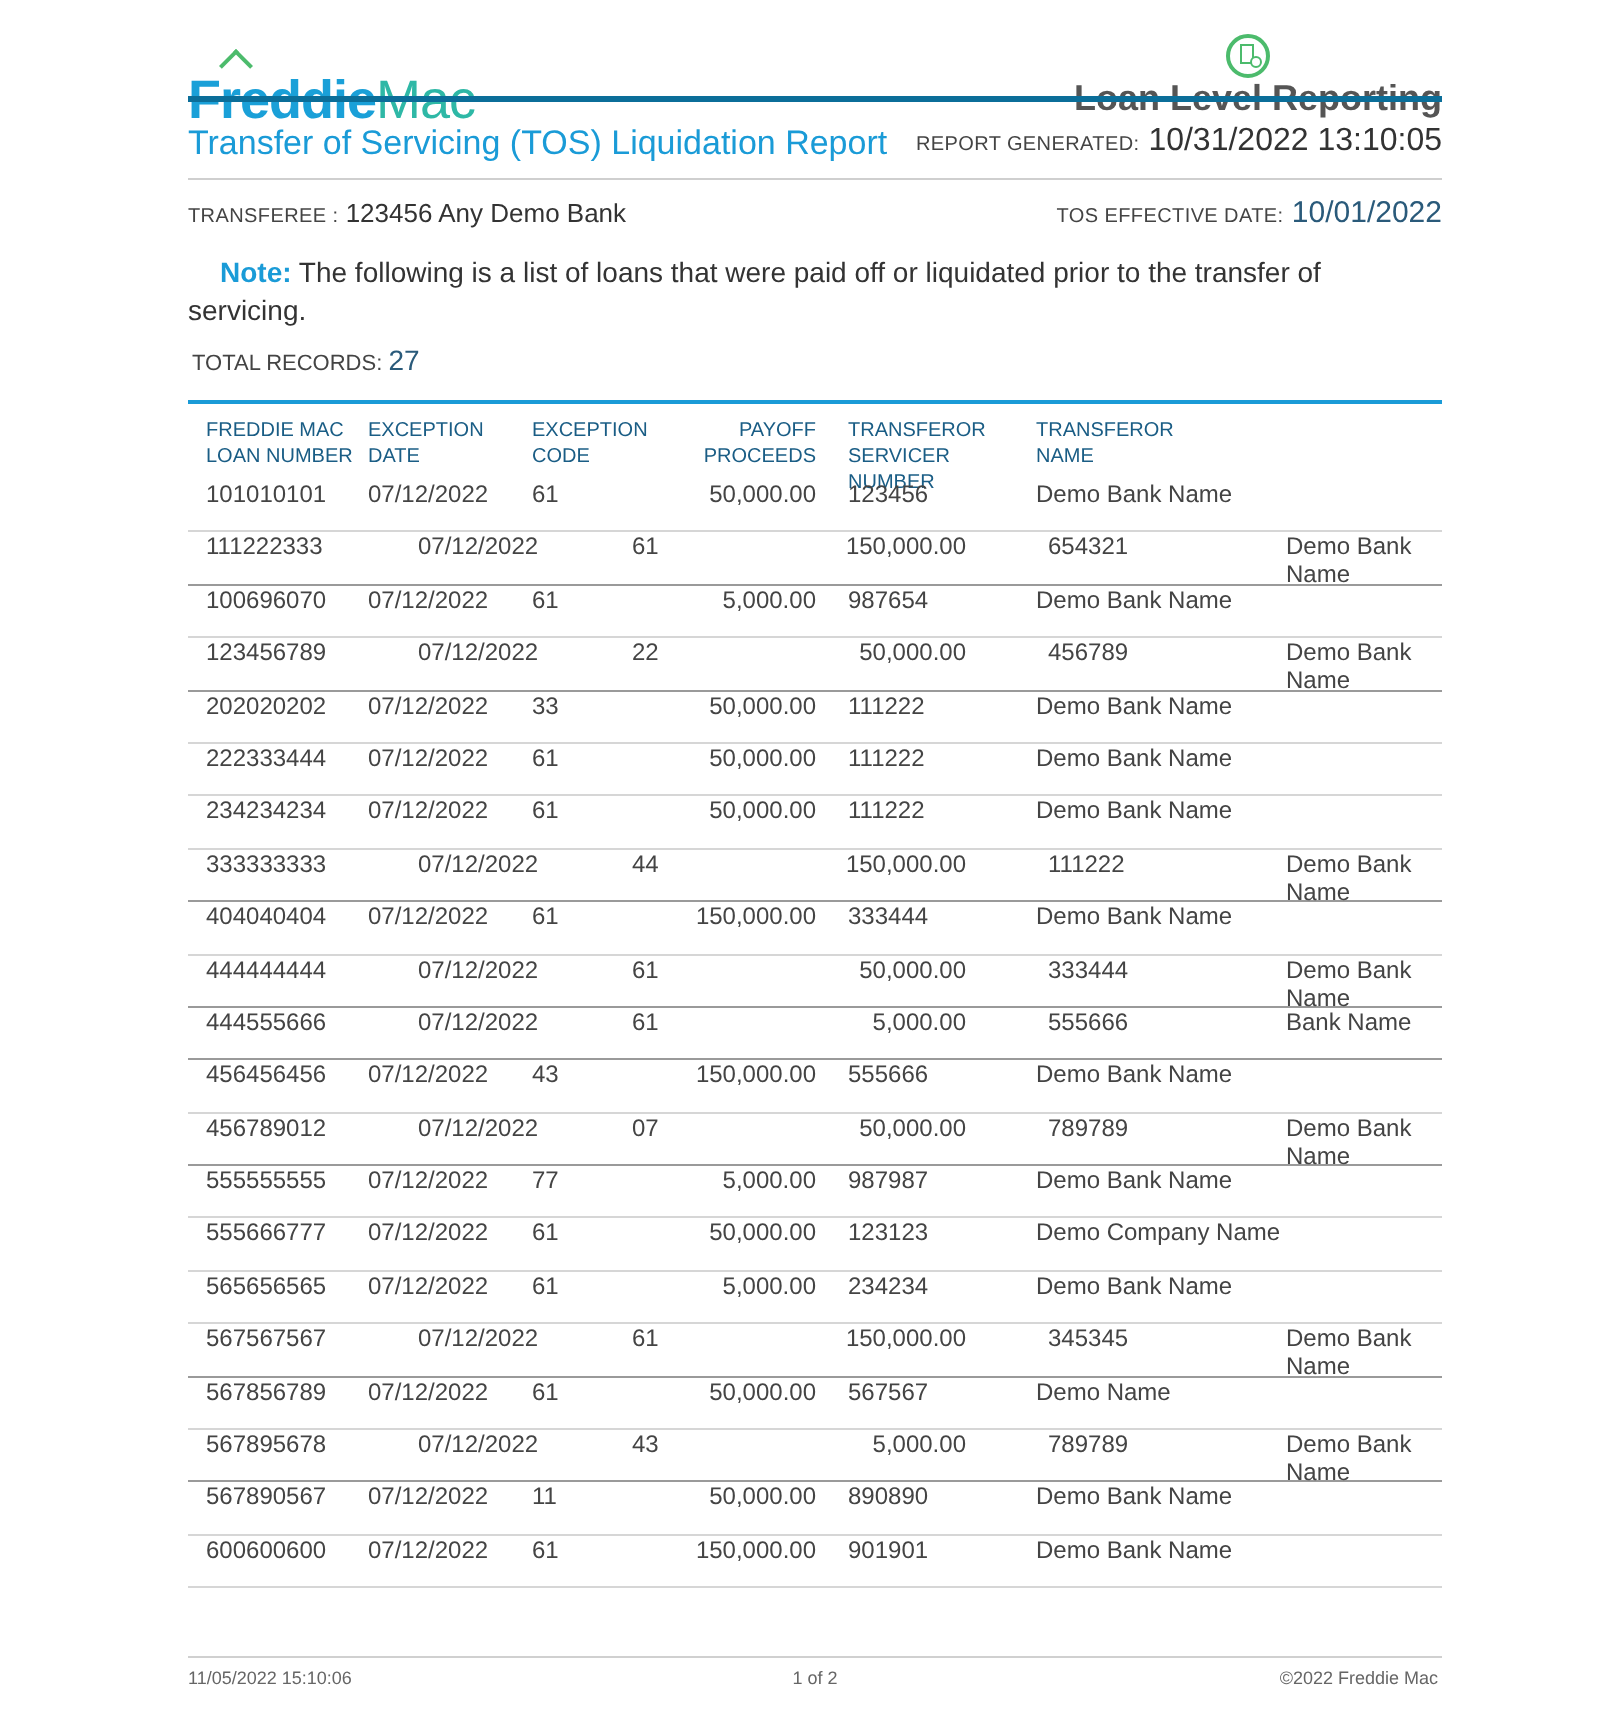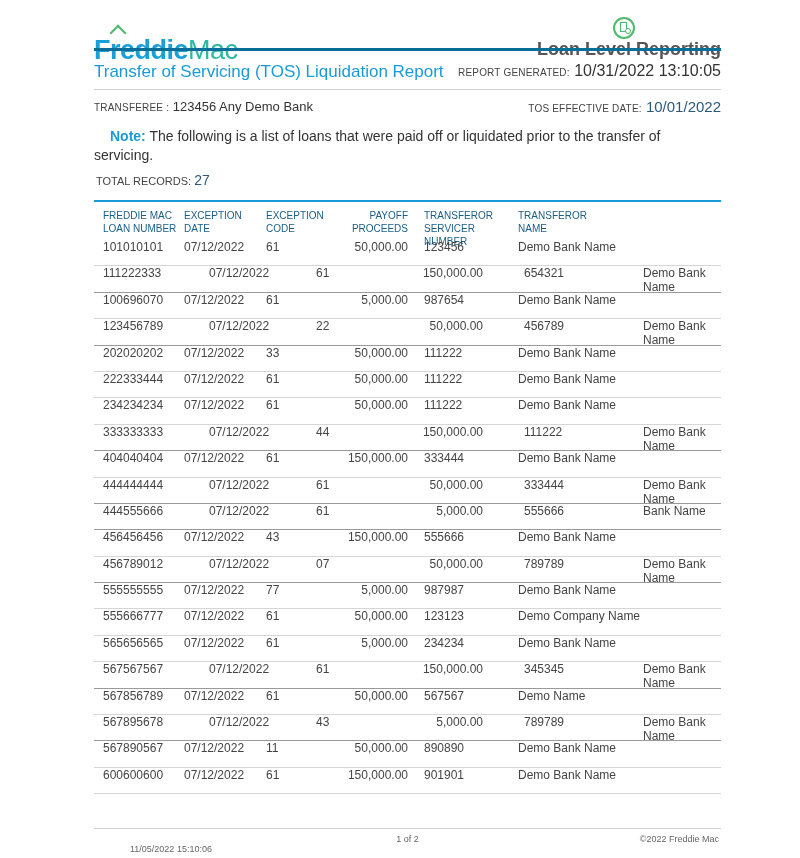--- a/index.html
+++ b/index.html
@@ -32,21 +32,21 @@
   .th { font-size:10px; font-weight:normal; color:#1a5d85; line-height:13px; }
   .row { display:flex; height:26.4px; align-items:flex-start; border-bottom:1px solid #d6d6d6; font-size:12px; color:#444; box-sizing:border-box; }
   .row.dark { border-bottom:1px solid #9a9a9a;gap:25px; }
   .c1 { width:90px; padding-left:9px; box-sizing:border-box; }
   .c2 { width:82px; }
   .c3 { width:52px; }
   .c4 { width:90px; text-align:right; }
   .c5 { width:110px; padding-left:16px; box-sizing:border-box; }
   .c6 { flex:1; }
   .footer { position:absolute; left:0; top:828px; width:627px; border-top:1px solid #d0d0d0; padding-top:5px; font-size:9px; color:#666; }
-  .footer .f-left { position:absolute; left:0; top:15px;margin-left:36px; }
+  .footer .f-left { position:absolute; left:0; top:5px; }
   .footer .f-mid { position:absolute; left:0; right:0; top:5px; text-align:center; }
   .footer .f-right { position:absolute; right:2px; top:5px;text-align:right; }
 </style>
 </head>
 <body>
 
 <div class="page">
   <div class="header">
     <div class="logo">
       <span class="roof"></span>

